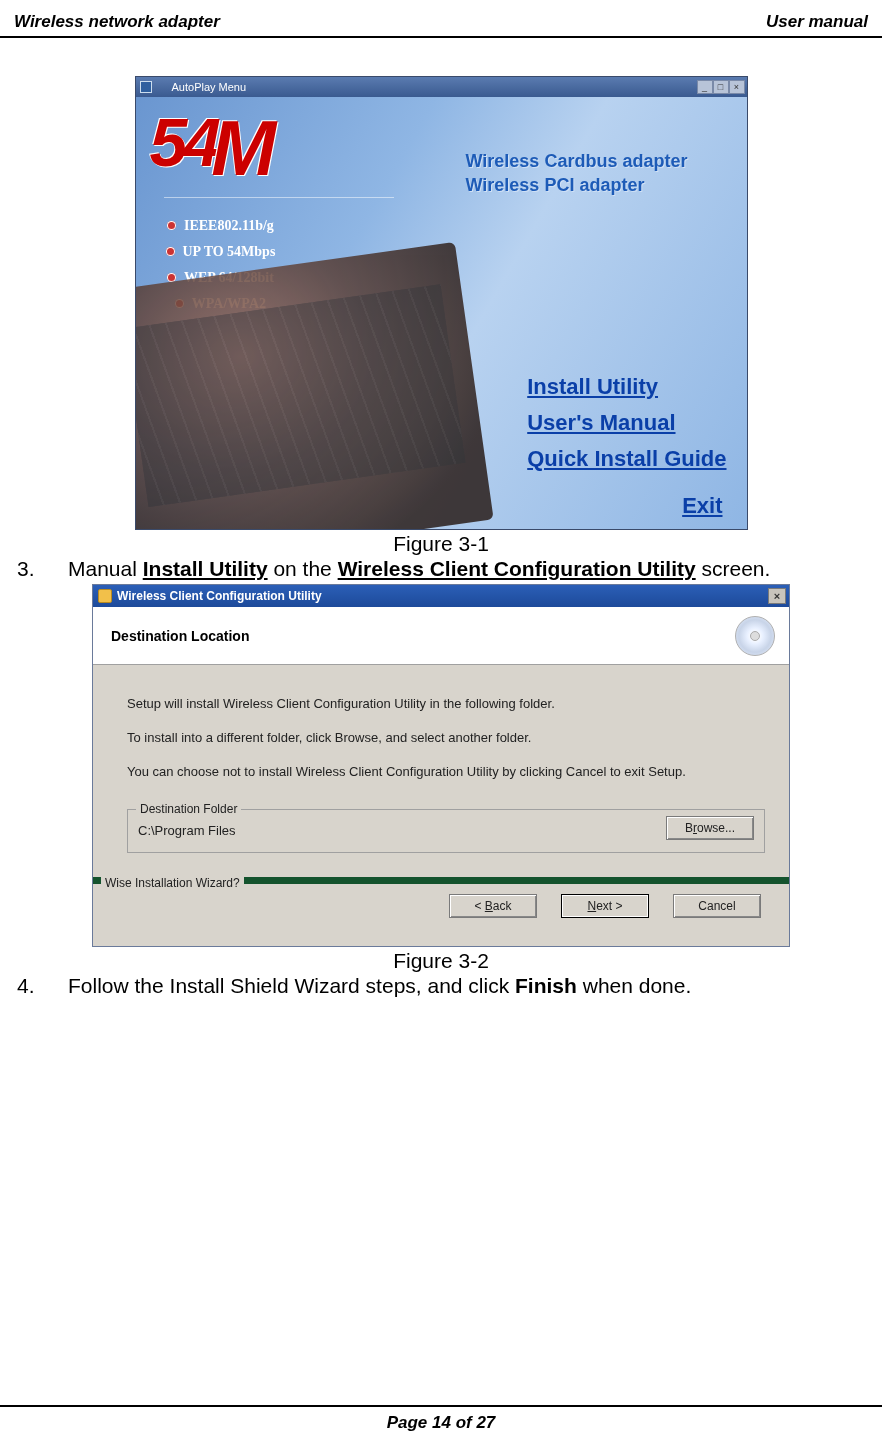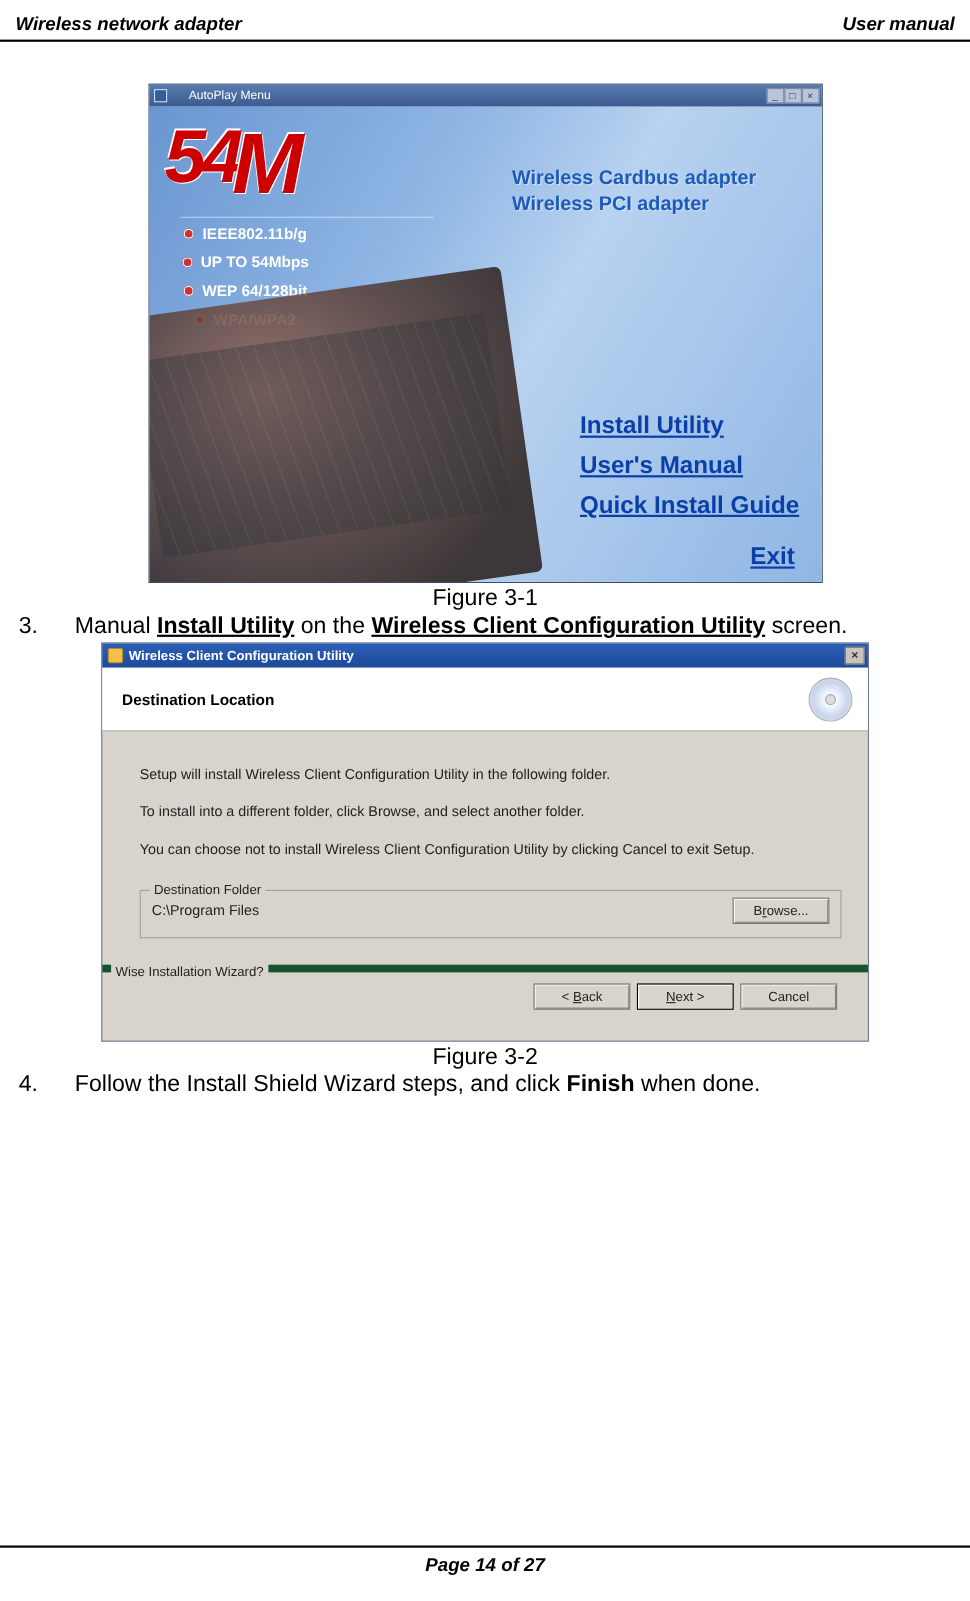--- a/index.html
+++ b/index.html
@@ -76,22 +76,22 @@
   }
   .ap-sub1, .ap-sub2 {
     position:absolute; left:330px;
     font-family: Liberation Sans, sans-serif; font-weight:bold;
     color:#1d5bb7; font-size:18px;
     text-shadow: 1px 1px 0 #cfe0f5;
   }
   .ap-sub1 { top:54px; }
   .ap-sub2 { top:78px; }
   .spec-list {
-    position:absolute; left:30px; top:102px;
-    color:#fff; font-family: Liberation Sans, sans-serif; font-weight:bold; font-size:14px;
+    position:absolute; left:30px; top:116px;
+    color:#fff; font-family: Liberation Serif, serif; font-weight:bold; font-size:14px;
     line-height:26px;
   }
   .spec-list .dot{
     display:inline-block;width:9px;height:9px;background:#c33;border-radius:50%;
     margin-right:8px; box-shadow:0 0 0 1px #fff inset;
   }
   .hr-line{
     position:absolute; left:28px; top:100px; width:230px; height:1px;
     background:rgba(255,255,255,.5);
   }
@@ -181,21 +181,21 @@
     border-radius:50%;background:#ddd;border:1px solid #aaa;transform:translate(-50%,-50%);}
   .wz-body{
     padding:30px 24px 6px 34px;
     font-size:13px; color:#222;
     line-height:18px;
   }
   .wz-body p{ margin-bottom:16px;}
   .dest-group{
     margin-top:28px;
     border:1px solid #a0a0a0; padding:6px 10px 12px 10px;
-    position:relative; display:flex; align-items:center; justify-content:space-between;
+    position:relative; display:flex; align-items:flex-end; justify-content:space-between;
     background:#d8d4cc;
   }
   .dest-group .legend{
     position:absolute; top:-10px; left:8px;
     font-size:12px; background:#d8d4cc; padding:0 4px;
   }
   .dest-path{ font-size:13px;}
   .wz-btn{
     min-width:88px; height:24px;
     background:#d8d4cc; border:1px solid #7a7a7a;
@@ -208,21 +208,21 @@
     margin:24px -24px 0 -34px;
     border-top:7px solid #14532d;
     padding:2px 14px 10px 12px;
     position:relative;
   }
   .wz-sep .legend2{
     position:absolute; top:-10px; left:8px;
     font-size:12px; background:#d8d4cc; padding:0 4px;
   }
   .wz-footer{
-    display:flex; justify-content:flex-end; gap:6px;
+    display:flex; justify-content:flex-end; gap:24px;
     padding:8px 14px 12px 0;
     align-items:flex-end;
   }
   .wz-btn.def{
     border:1px solid #000;
     box-shadow: inset 0 0 0 1px #fff, inset 1px 1px 0 #fff, inset -1px -1px 0 #888;
   }
   .u{ text-decoration:underline; }
 
   .page-footer{

